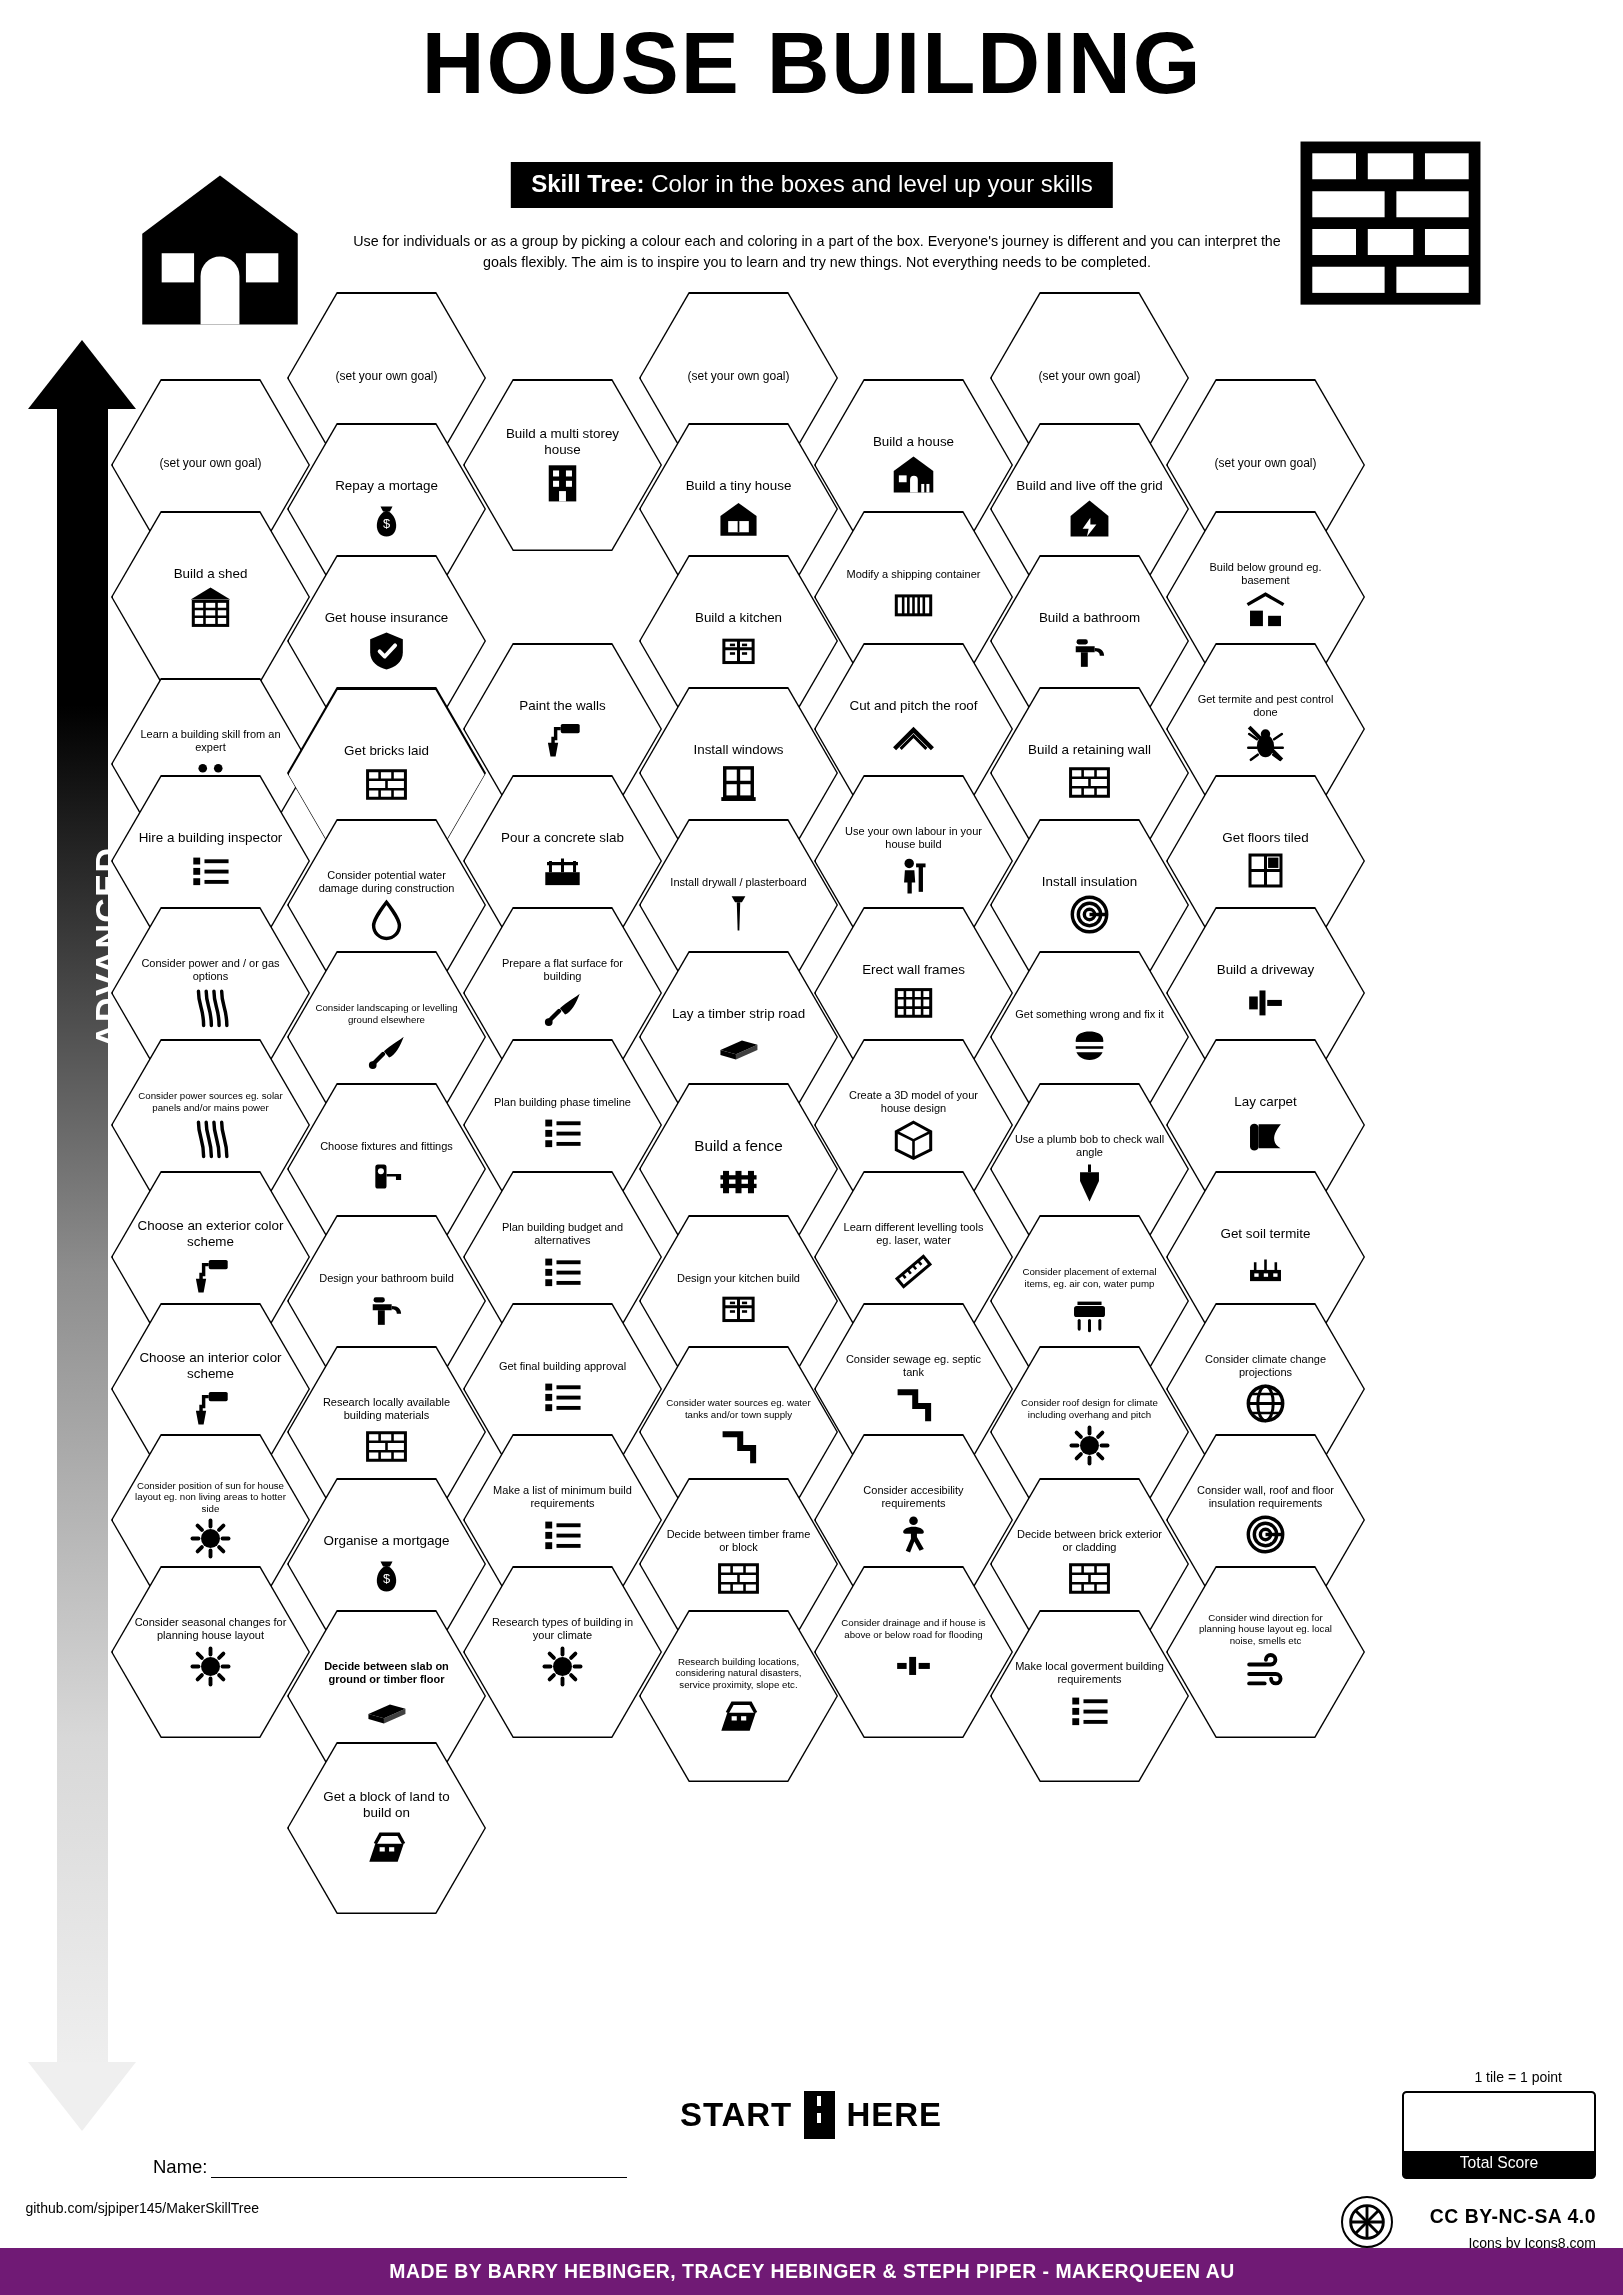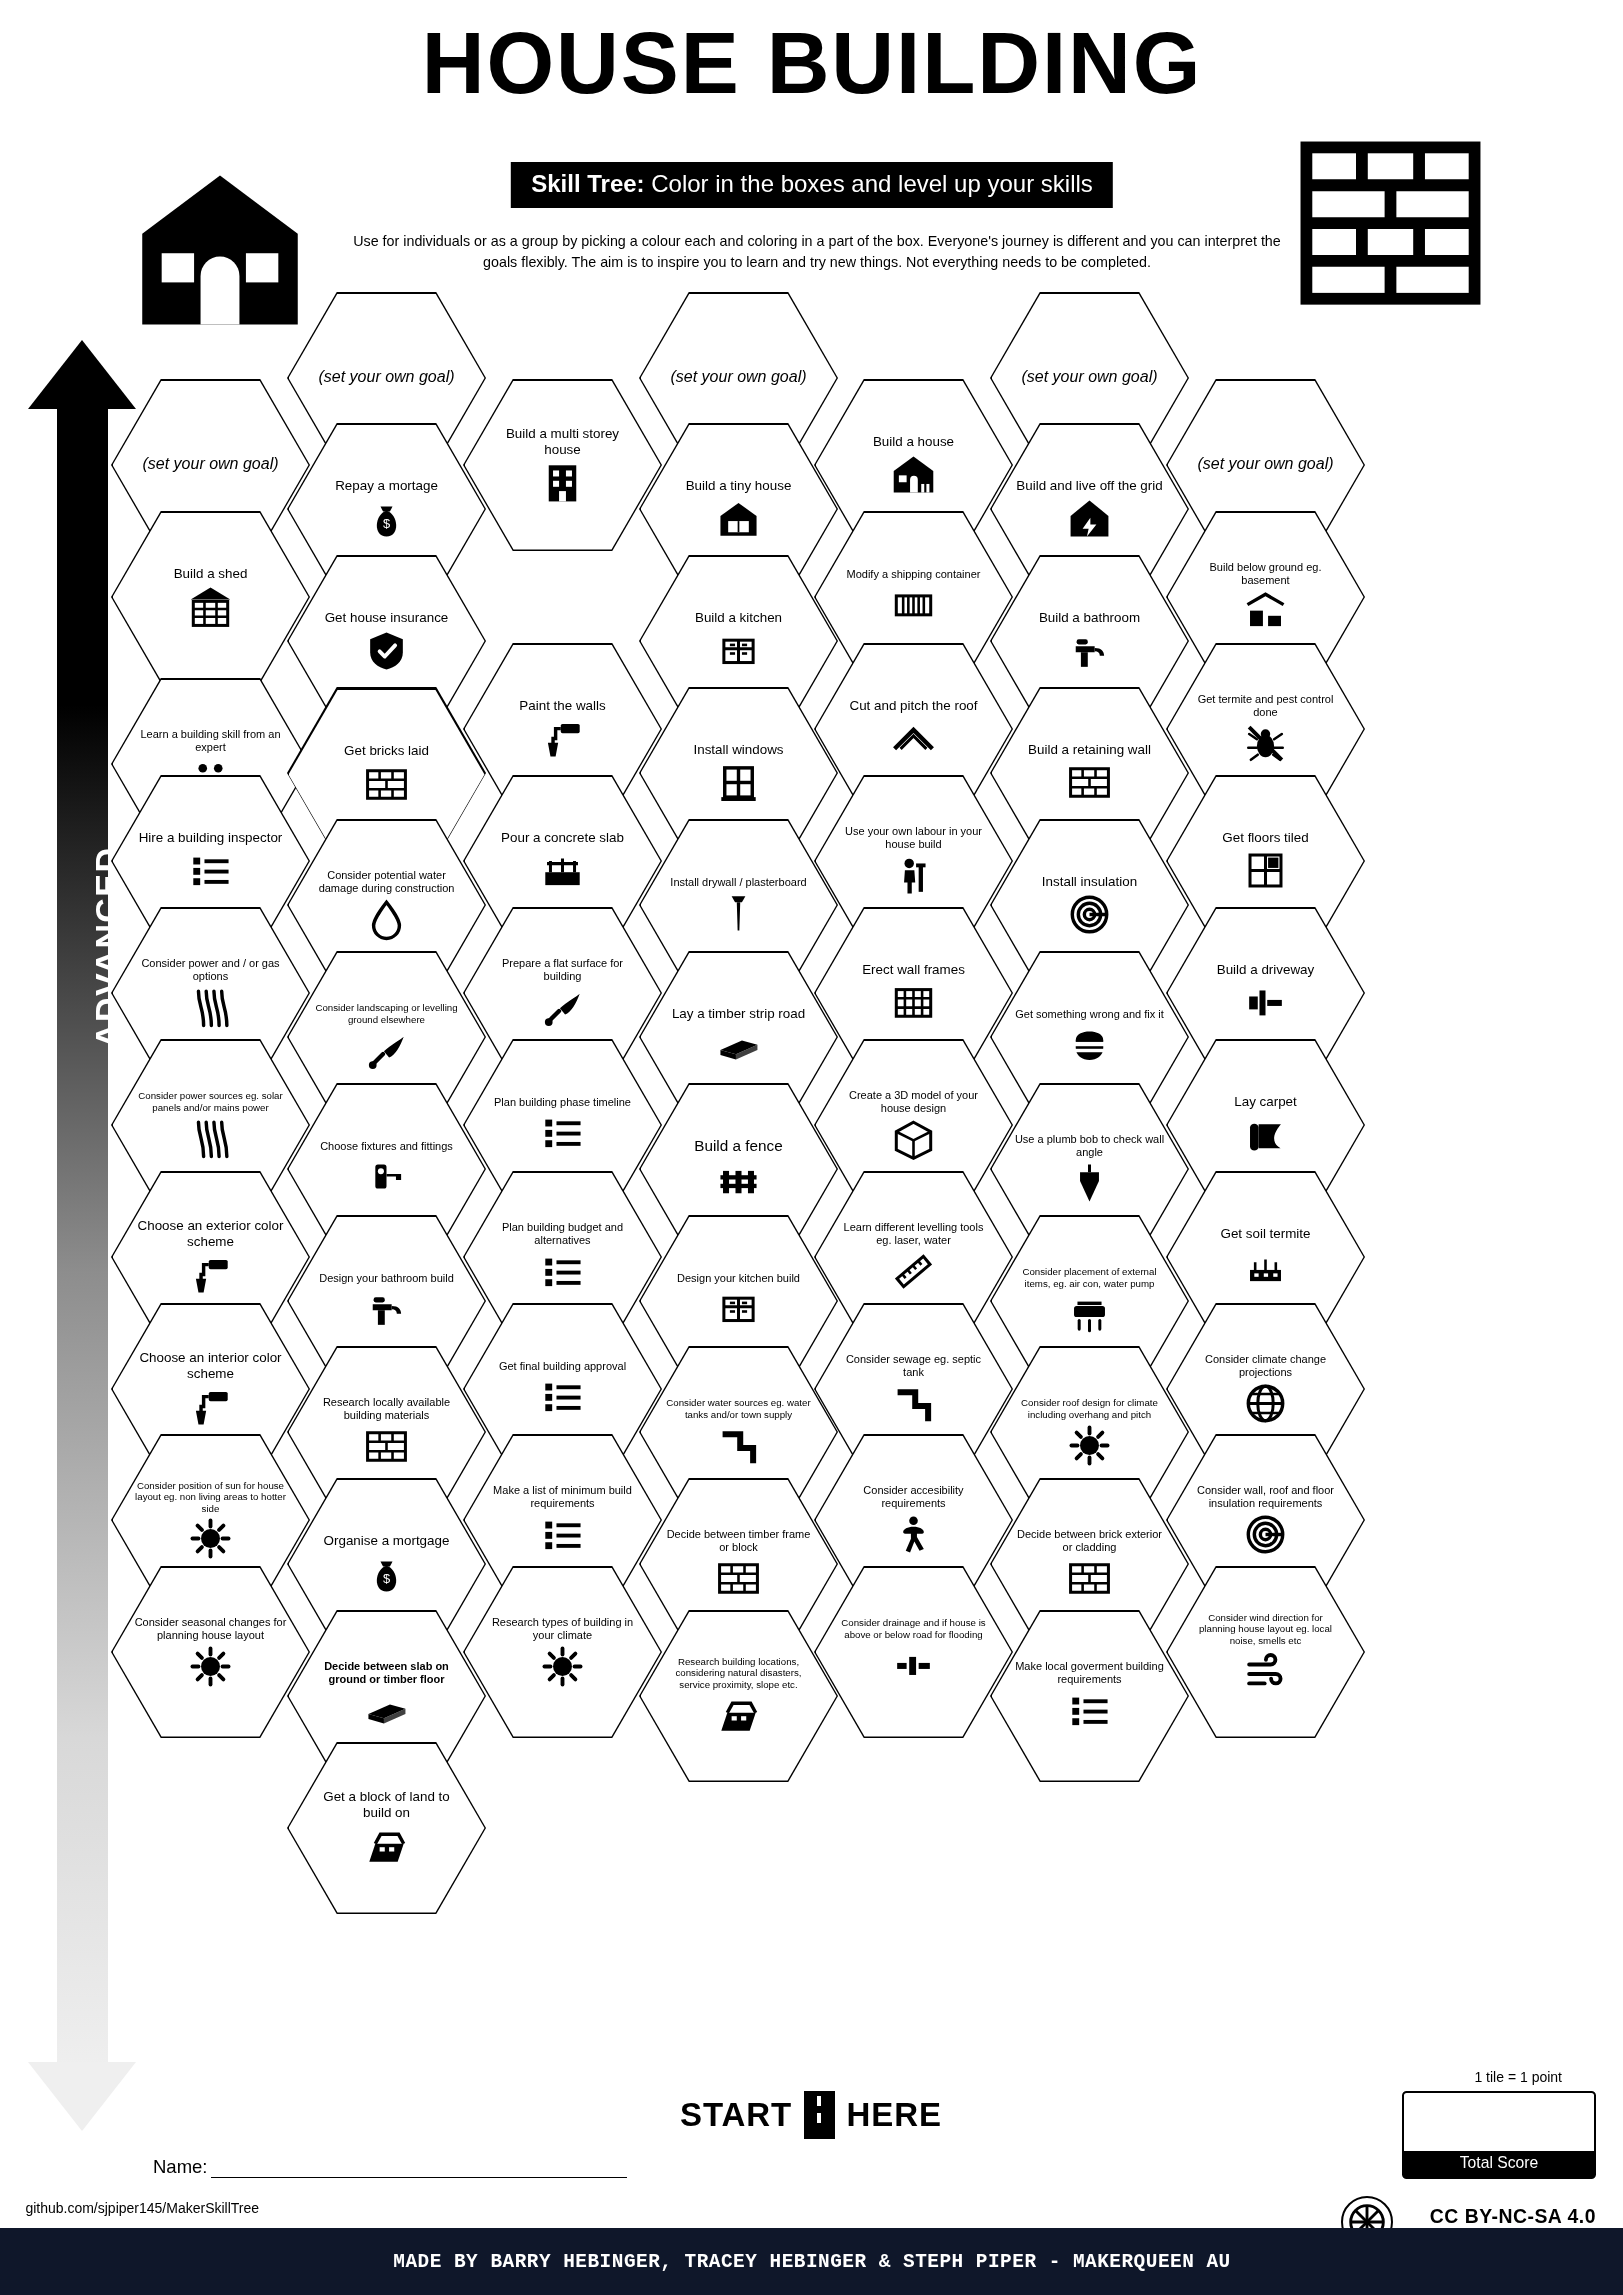--- a/index.html
+++ b/index.html
@@ -140,21 +140,21 @@
     margin-bottom: 2.8px;
   }
   .hex-label.small { font-size: 11px; line-height:1.2; }
   .hex-label.tiny { font-size: 9.7px; line-height:1.2; }
   .hex-label.big { font-size: 15.3px; }
   .hex-icon {
     width: 43px; height: 43px;
     display:flex; align-items:center; justify-content:center;
   }
   .hex-icon svg { width: 100%; height: 100%; display:block; }
-  .hex-label.goal { font-size: 16px; font-style: italic; }
+  .hex-label.goal { font-size: 12px; }
 
   
   #start-here {
     position: absolute;
     left: 680px;
     top: 2091px;
     display: flex;
     align-items: center;
     gap: 12px;
     font-size: 33px;
@@ -236,30 +236,29 @@
     top: 2196px;
     width: 52px; height: 52px;
     border: 2.3px solid #000;
     border-radius: 50%;
     display:flex; align-items:center; justify-content:center;
   }
 
   #footer-bar {
     position: absolute;
     left: 0; right: 0; bottom: 0;
-    height: 67px;
-    background: #0f172a;
+    height: 47px;
+    background: #701a75;
     color: #fff;
     display: flex;
     align-items: center;
     justify-content: center;
     font-size: 19.4px;
     font-weight: 700;
     letter-spacing: 0.5px;
-    font-family: Liberation Mono, monospace;
   }
 </style>
 </head>
 <body>
 
 <div id="title">HOUSE BUILDING</div>
 
 <div id="subtitle-bar">
   <span class="bold">Skill Tree:</span>
   <span>Color in the boxes and level up your skills</span>

